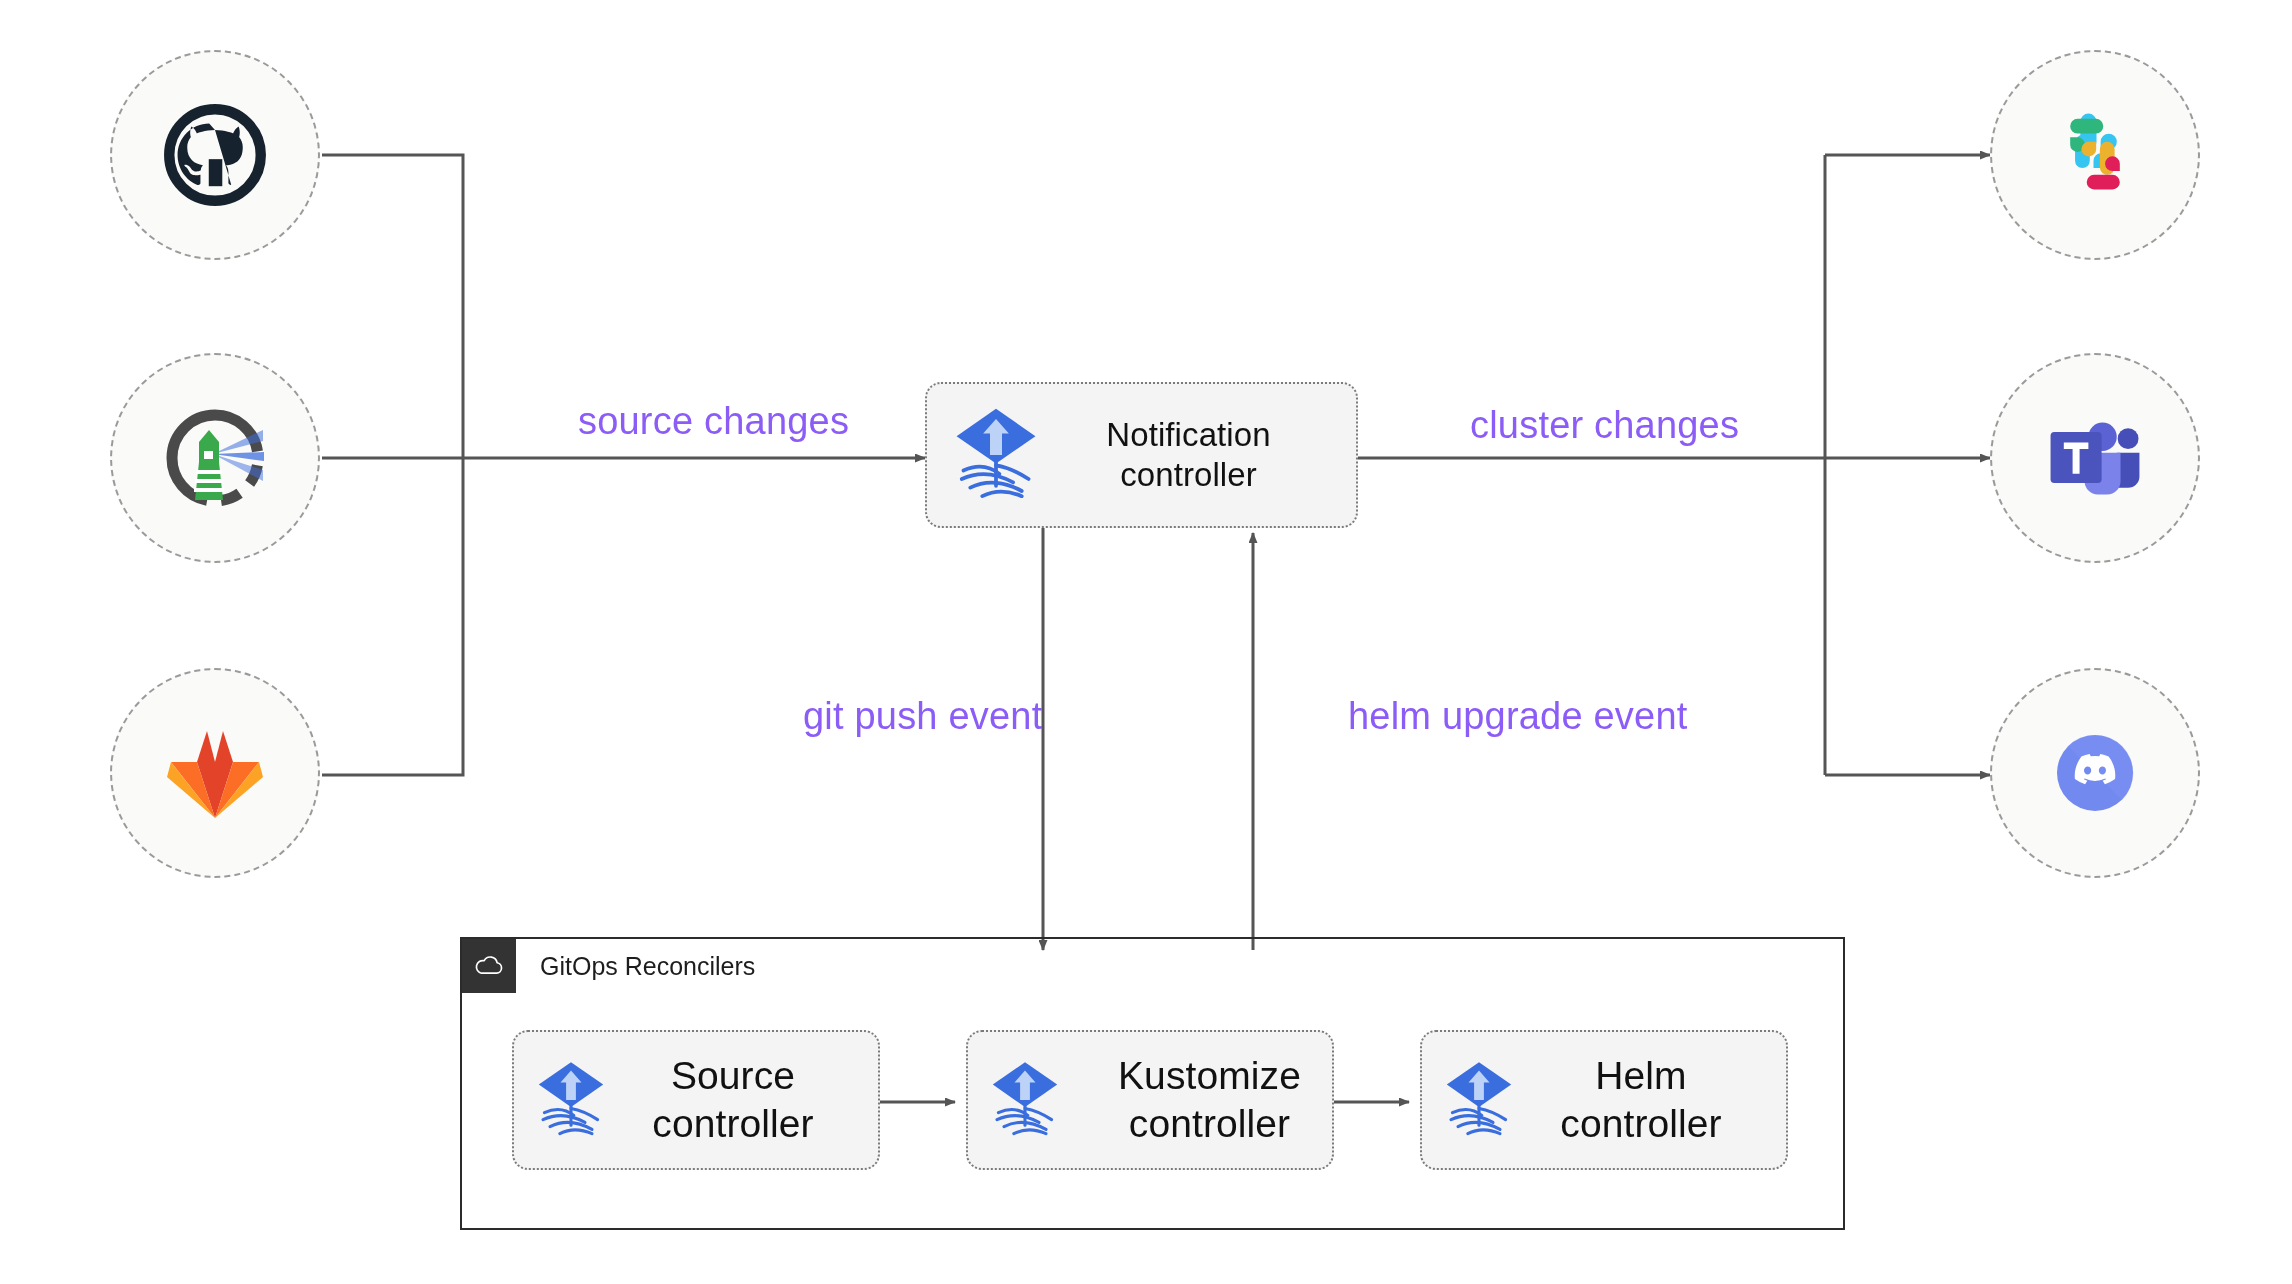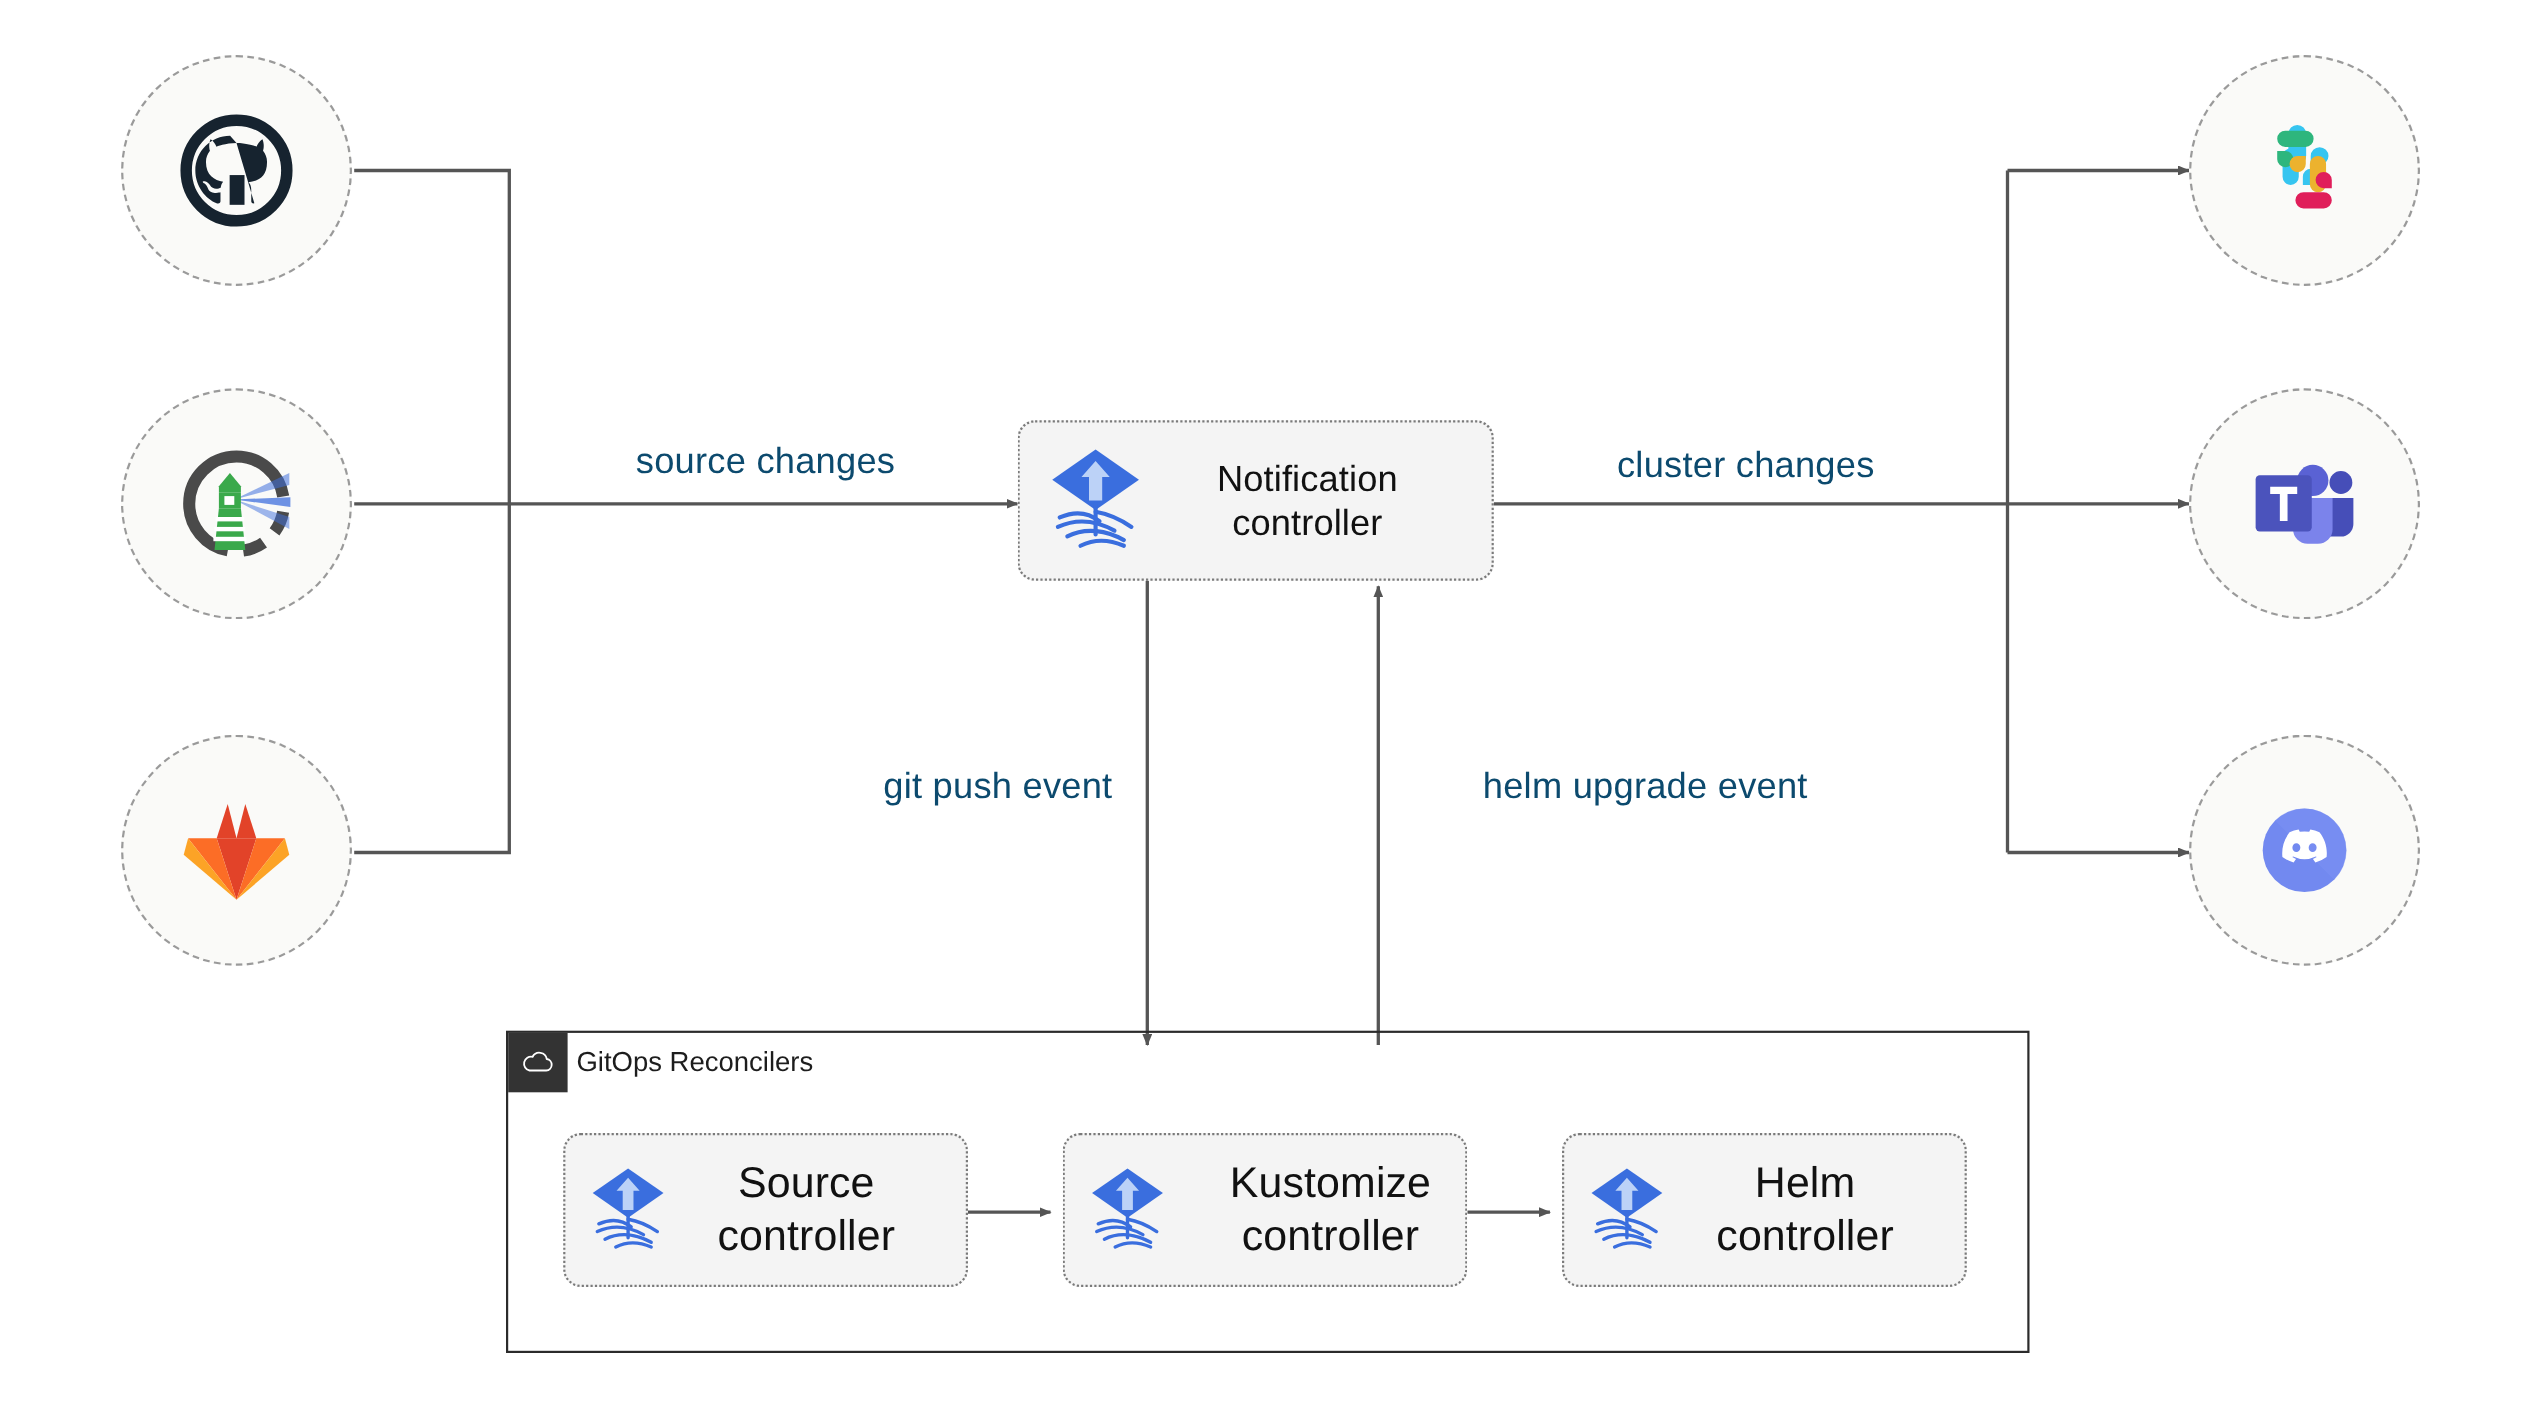--- a/index.html
+++ b/index.html
@@ -82,29 +82,29 @@
   }
   #group-icon{
     width:54px;height:54px;
     background:#333333;
     display:flex;align-items:center;justify-content:center;
     flex:0 0 auto;
   }
   #group-title{
     font-size:25px;
     color:#1d1d1d;
-    margin-left:8px;
+    margin-left:24px;
     white-space:nowrap;
   }
 
   
   .edge-label{
     position:absolute;
-    font-size:33px;
-    color:#0c4a6e;
+    font-size:38px;
+    color:#8b5cf6;
     white-space:nowrap;
     letter-spacing:.2px;
   }
 </style>
 </head>
 <body>
 
 <div id="stage">
 
   <svg class="wires" viewBox="0 0 2292 1284">

